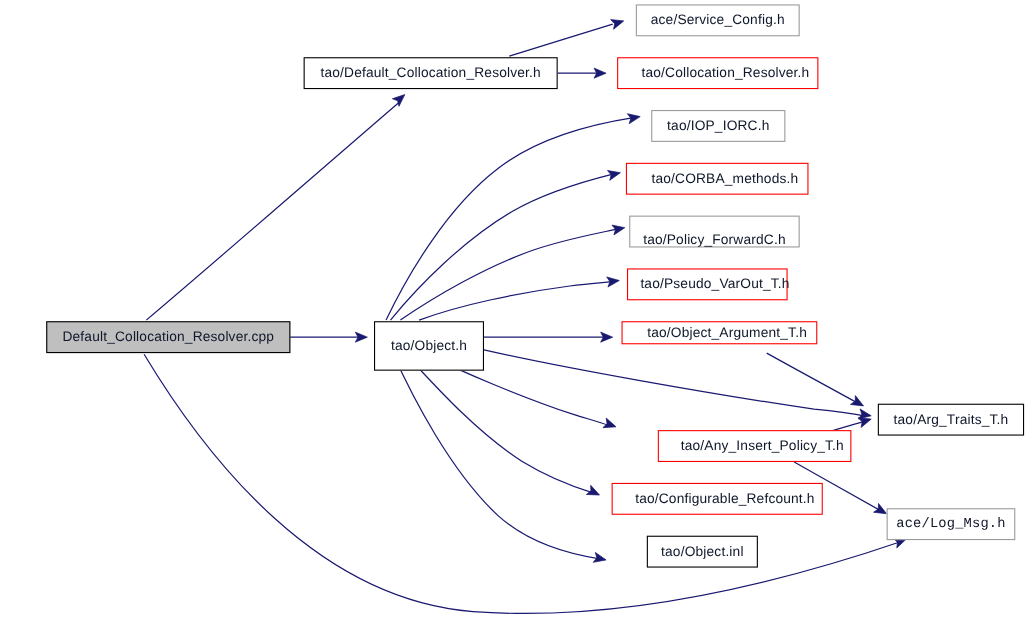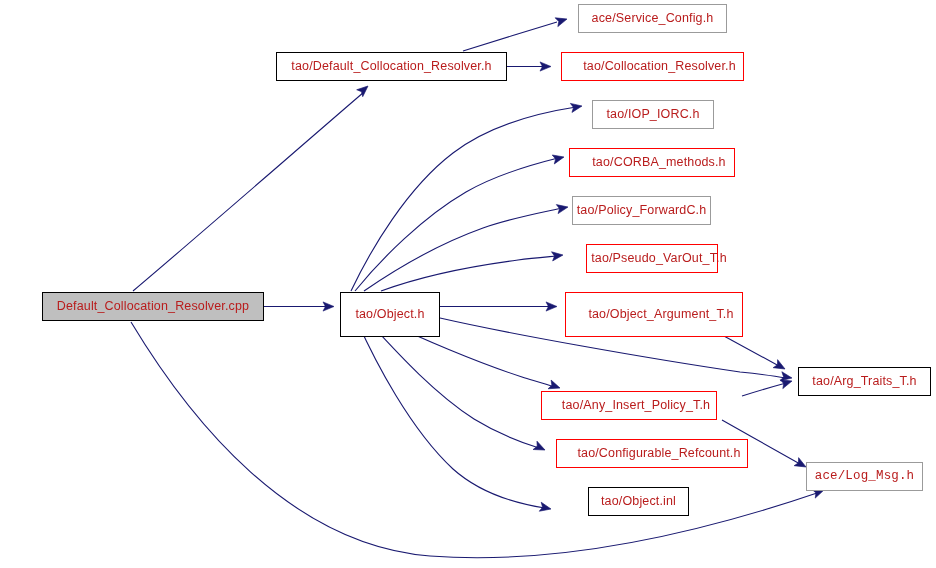--- a/index.html
+++ b/index.html
@@ -42,21 +42,21 @@
     display: flex;
     align-items: center;
     justify-content: center;
     background: #ffffff;
     border: 1px solid #000000;
     white-space: nowrap;
   }
   .node-box .node-label {
     font-size: 12.5px;
     line-height: 1;
-    color: #b91c1c;
+    color: #0f172a;
     letter-spacing: 0.15px;
     padding: 0 6px;
   }
   .node-box.border-red { border-color: #ff0000; padding-left: 14px; }
   .node-box.border-gray { border-color: #9b9b9b; }
   .node-box.border-black { border-color: #000000; }
   .node-box.fill-gray { background: #bfbfbf; margin-left: 36px; }
 </style>
 </head>
 <body>
@@ -113,33 +113,33 @@
       </div>
       <div class="node-box border-black" style="left: 340px; top: 292px; width: 100px; height: 45px;">
         <span class="node-label">tao/Object.h</span>
       </div>
       <div class="node-box border-gray" style="left: 592px; top: 100px; width: 122px; height: 29px;">
         <span class="node-label">tao/IOP_IORC.h</span>
       </div>
       <div class="node-box border-red" style="left: 569px; top: 148px; width: 166px; height: 29px;">
         <span class="node-label">tao/CORBA_methods.h</span>
       </div>
-      <div class="node-box border-gray" style="left: 572px; top: 196px; width: 139px; height: 29px;">
+      <div class="node-box border-gray" style="left: 572px; top: 196px; width: 155px; height: 29px; align-items: flex-end;">
         <span class="node-label">tao/Policy_ForwardC.h</span>
       </div>
-      <div class="node-box border-red" style="left: 570px; top: 244px; width: 132px; height: 29px; margin-left: 16px;">
+      <div class="node-box border-red" style="left: 570px; top: 244px; width: 146px; height: 29px;">
         <span class="node-label">tao/Pseudo_VarOut_T.h</span>
       </div>
-      <div class="node-box border-red" style="left: 565px; top: 292px; width: 178px; height: 45px;">
+      <div class="node-box border-red" style="left: 565px; top: 292px; width: 178px; height: 21px;">
         <span class="node-label">tao/Object_Argument_T.h</span>
       </div>
       <div class="node-box border-black" style="left: 798px; top: 367px; width: 133px; height: 29px;">
         <span class="node-label">tao/Arg_Traits_T.h</span>
       </div>
-      <div class="node-box border-red" style="left: 541px; top: 391px; width: 176px; height: 29px;">
+      <div class="node-box border-red" style="left: 598px; top: 391px; width: 176px; height: 29px;">
         <span class="node-label">tao/Any_Insert_Policy_T.h</span>
       </div>
       <div class="node-box border-red" style="left: 556px; top: 439px; width: 192px; height: 29px;">
         <span class="node-label">tao/Configurable_Refcount.h</span>
       </div>
       <div class="node-box border-gray" style="left: 806px; top: 462px; width: 117px; height: 29px; font-family: Liberation Mono, monospace;">
         <span class="node-label">ace/Log_Msg.h</span>
       </div>
       <div class="node-box border-black" style="left: 588px; top: 487px; width: 101px; height: 29px;">
         <span class="node-label">tao/Object.inl</span>

